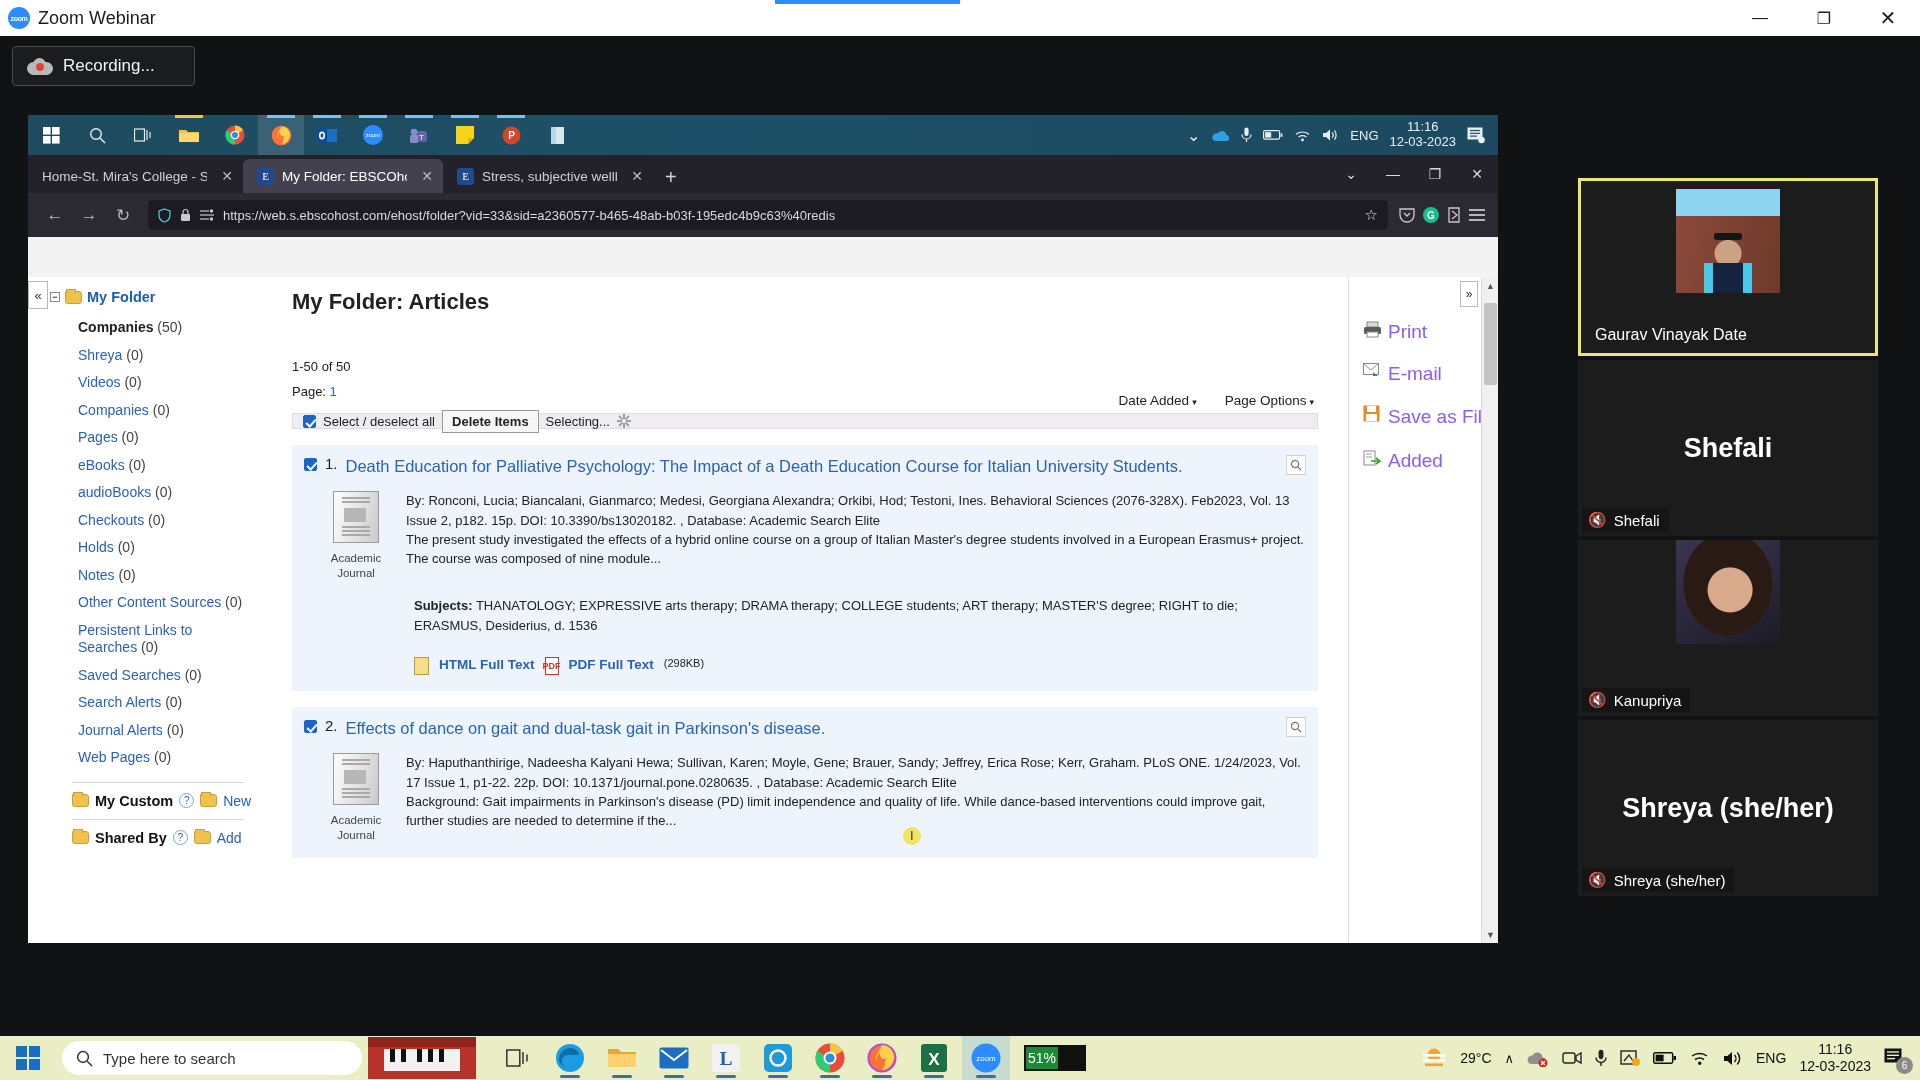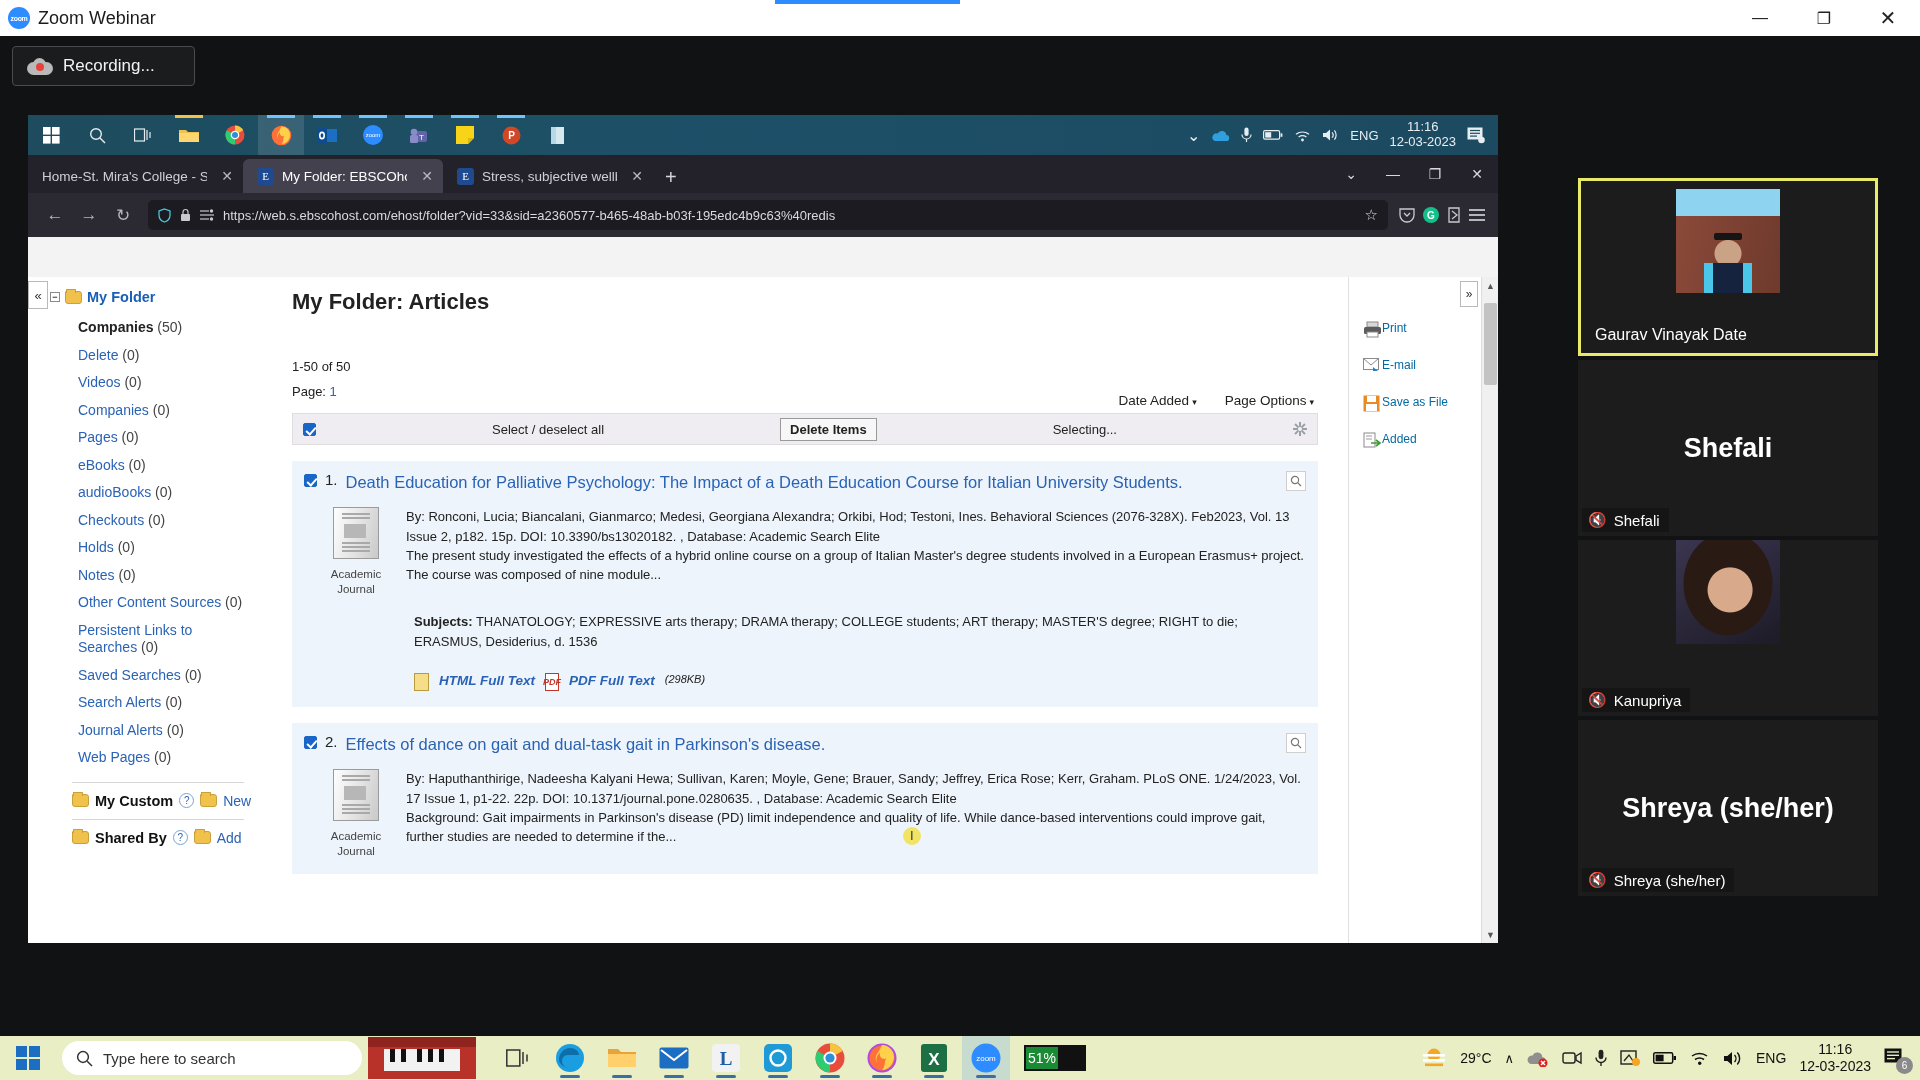--- a/index.html
+++ b/index.html
@@ -143,22 +143,22 @@
   
   .results{ flex:1; position:relative; overflow:hidden; background:#fff; padding:0 8px 0 12px; }
   .page-title{ font-size:22px; font-weight:bold; color:#222; margin:12px 0 0 22px; }
   .count-line{ font-size:13px; color:#222; margin:44px 0 0 22px; }
   .page-line{ font-size:13px; color:#222; margin:10px 0 0 22px; }
   .page-line a{ color:#2a63b5; }
   .sortbar{ position:absolute; right:34px; top:116px; display:flex; gap:28px; font-size:13.5px; color:#222; }
   .sortbar span .caret{ font-size:9px; margin-left:3px; }
 
   .toolbar{
-    margin:14px 22px 0 22px; height:32px; background:#efedf1; border:1px solid #dedde1;
-    display:flex; align-items:center; gap:18px; padding:0 10px;justify-content:space-between;
+    margin:14px 22px 0 22px; height:16px; background:#efedf1; border:1px solid #dedde1;
+    display:flex; align-items:center; gap:7px; padding:0 10px;
   }
   .cbx{ width:13px;height:13px;background:#1766c8;border:1px solid #1766c8;border-radius:2px;
         position:relative; flex-shrink:0; }
   .cbx:after{ content:""; position:absolute; left:4px; top:1px; width:4px;height:8px;
               border:solid #fff; border-width:0 2px 2px 0; transform:rotate(42deg); }
   .toolbar .lbl{ font-size:13px; color:#222; }
   .del-btn{ background:#f7f7f7; border:1px solid #9a9a9a; font-size:13px; font-weight:bold;
             padding:3px 9px; color:#222; }
   .spinner{ width:14px;height:14px;position:relative; }
   .spinner i{ position:absolute; left:6px; top:0; width:2px; height:5px; background:#9aa0a6;
@@ -173,30 +173,30 @@
   .art-body{ display:flex; gap:14px; margin-top:14px; padding-left:16px; }
   .art-thumb{ width:72px; flex-shrink:0; text-align:center; }
   .jrnl{ width:46px;height:52px;margin:0 auto; background:linear-gradient(105deg,#fefefe 0%,#e3e3e3 55%,#c9c9c9 100%);
          border:1px solid #9b9b9b; position:relative; }
   .jrnl .ln{ position:absolute; left:8px; width:28px; height:2px; background:#a9a9a9; }
   .jrnl .blk{ position:absolute; left:10px; top:16px; width:22px; height:14px; background:#b7b7b7; }
   .art-thumb .cap{ font-size:11.5px; color:#444; margin-top:8px; line-height:1.25; }
   .art-meta{ flex:1; font-size:13px; color:#222; line-height:1.48; }
   .art-subjects{ margin:16px 0 0 110px; font-size:13px; color:#222; line-height:1.5; }
   .art-subjects b{ font-weight:bold; }
-  .art-links{ margin:22px 0 0 110px; display:flex; align-items:flex-start; gap:10px; font-size:13.5px;font-style:italic; }
+  .art-links{ margin:22px 0 0 110px; display:flex; align-items:flex-start; gap:10px; font-size:13.5px; }
   .art-links a{ color:#2a63b5; font-weight:bold; }
   .html-ico{ width:15px;height:18px;background:#f5dd8a;border:1px solid #b99b3c;position:relative; }
   .pdf-ico{ width:14px;height:18px;background:#fff;border:1px solid #c0392b;position:relative;
             display:flex;align-items:center;justify-content:center;color:#c0392b;font-size:9px;font-weight:bold; }
   .kb{ font-size:11px; color:#222; vertical-align:super; }
 
   
   .toolcol{ width:150px; flex-shrink:0; border-left:1px solid #e0e0e0; padding-top:20px; background:#fff; }
-  .tool{ display:flex; align-items:flex-start; gap:0; padding:10px 0 10px 14px; font-size:12px; color:#0369a1; }
+  .tool{ display:flex; align-items:flex-start; gap:6px; padding:10px 0 10px 14px; font-size:19px; color:#8b5cf6; }
   .tool .ti{ width:19px; height:17px; flex-shrink:0; }
   .expand-tab{ position:absolute; right:20px; top:4px; width:18px;height:26px;border:1px solid #b9b9b9;
                background:#fff; display:flex;align-items:center;justify-content:center;font-size:12px;color:#333; }
 
   
   .pscroll{ position:absolute; right:0; top:0; width:17px; height:666px; background:#f0f0f0;
             border-left:1px solid #dcdcdc; }
   .pscroll .thumb{ position:absolute; left:2px; top:26px; width:13px; height:82px; background:#c3c3c3; border-radius:2px; }
   .pscroll .ar{ position:absolute; left:0; width:17px; height:17px; display:flex;align-items:center;justify-content:center;
                 font-size:9px; color:#555; }
@@ -499,21 +499,21 @@
           <span class="exp-box">−</span>
           <span class="folder-ico"></span>
           <span>My Folder</span>
         </div>
 
         <div class="side-item sel">
           <span>Companies</span>
           <span class="cnt">(50)</span>
         </div>
         <div class="side-item">
-          <span>Delete</span>
+          <span>Shreya</span>
           <span class="cnt">(0)</span>
         </div>
         <div class="side-item">
           <span>Videos</span>
           <span class="cnt">(0)</span>
         </div>
         <div class="side-item">
           <span>Companies</span>
           <span class="cnt">(0)</span>
         </div>

